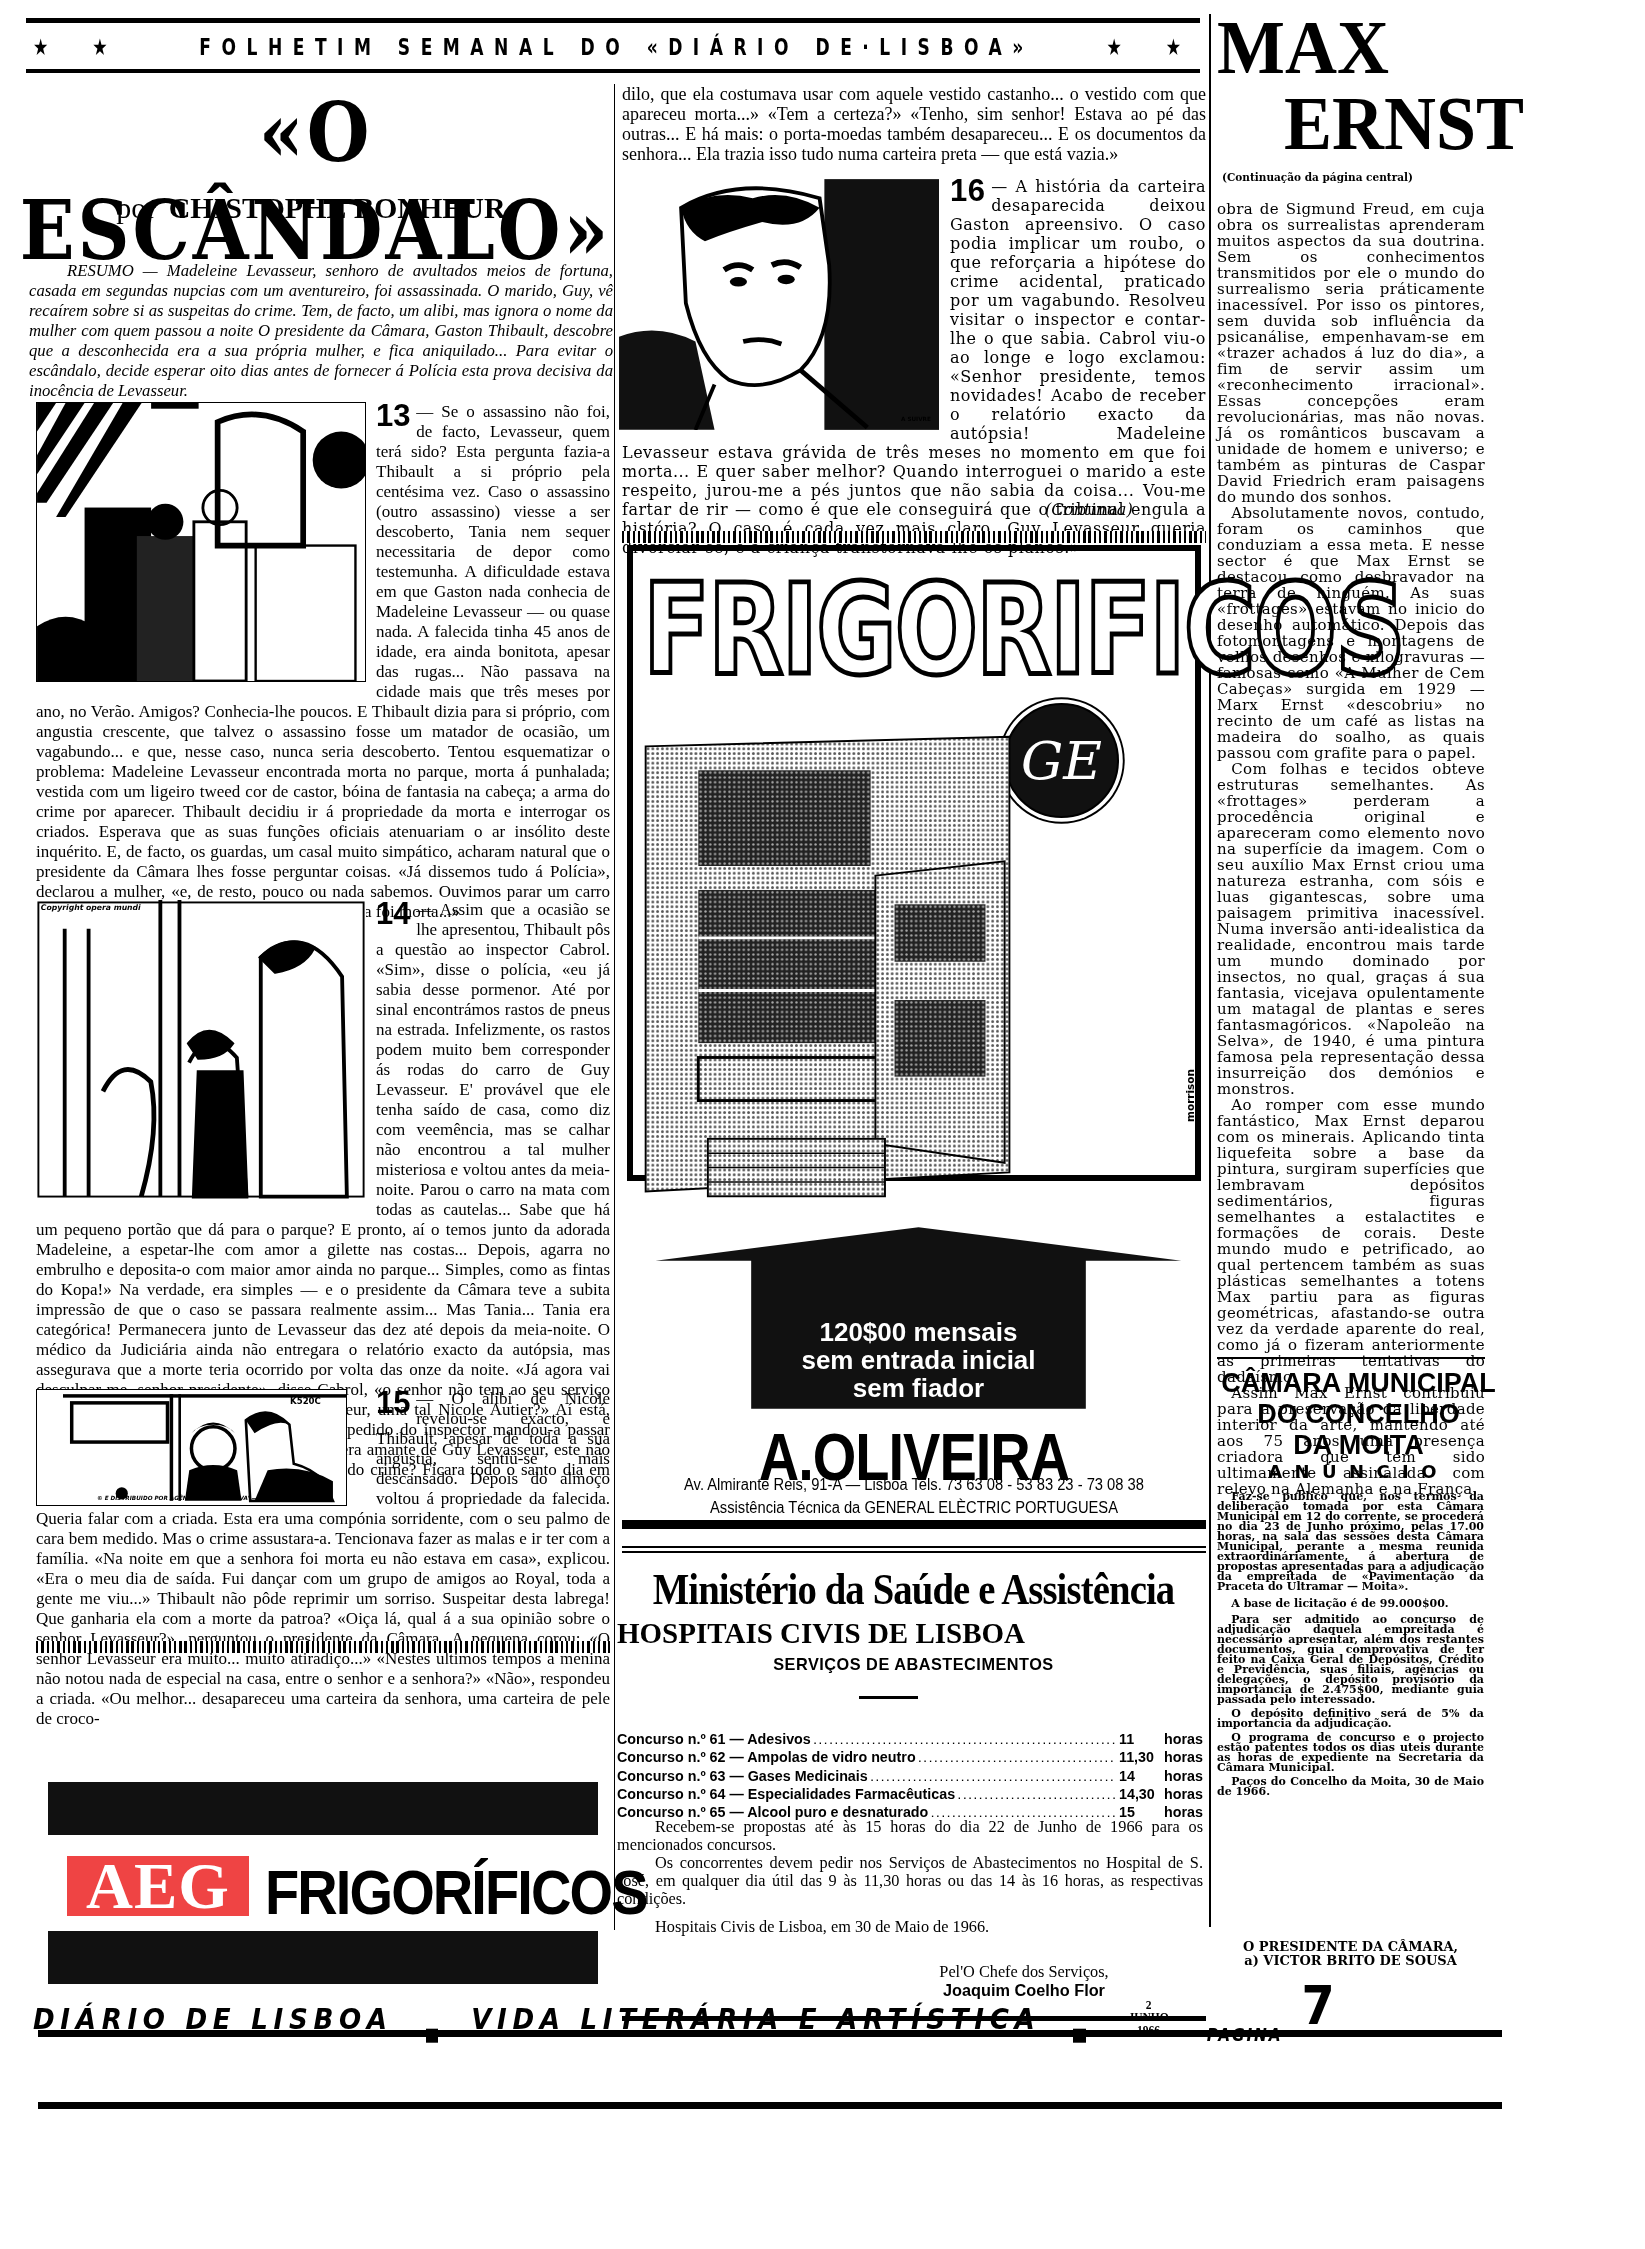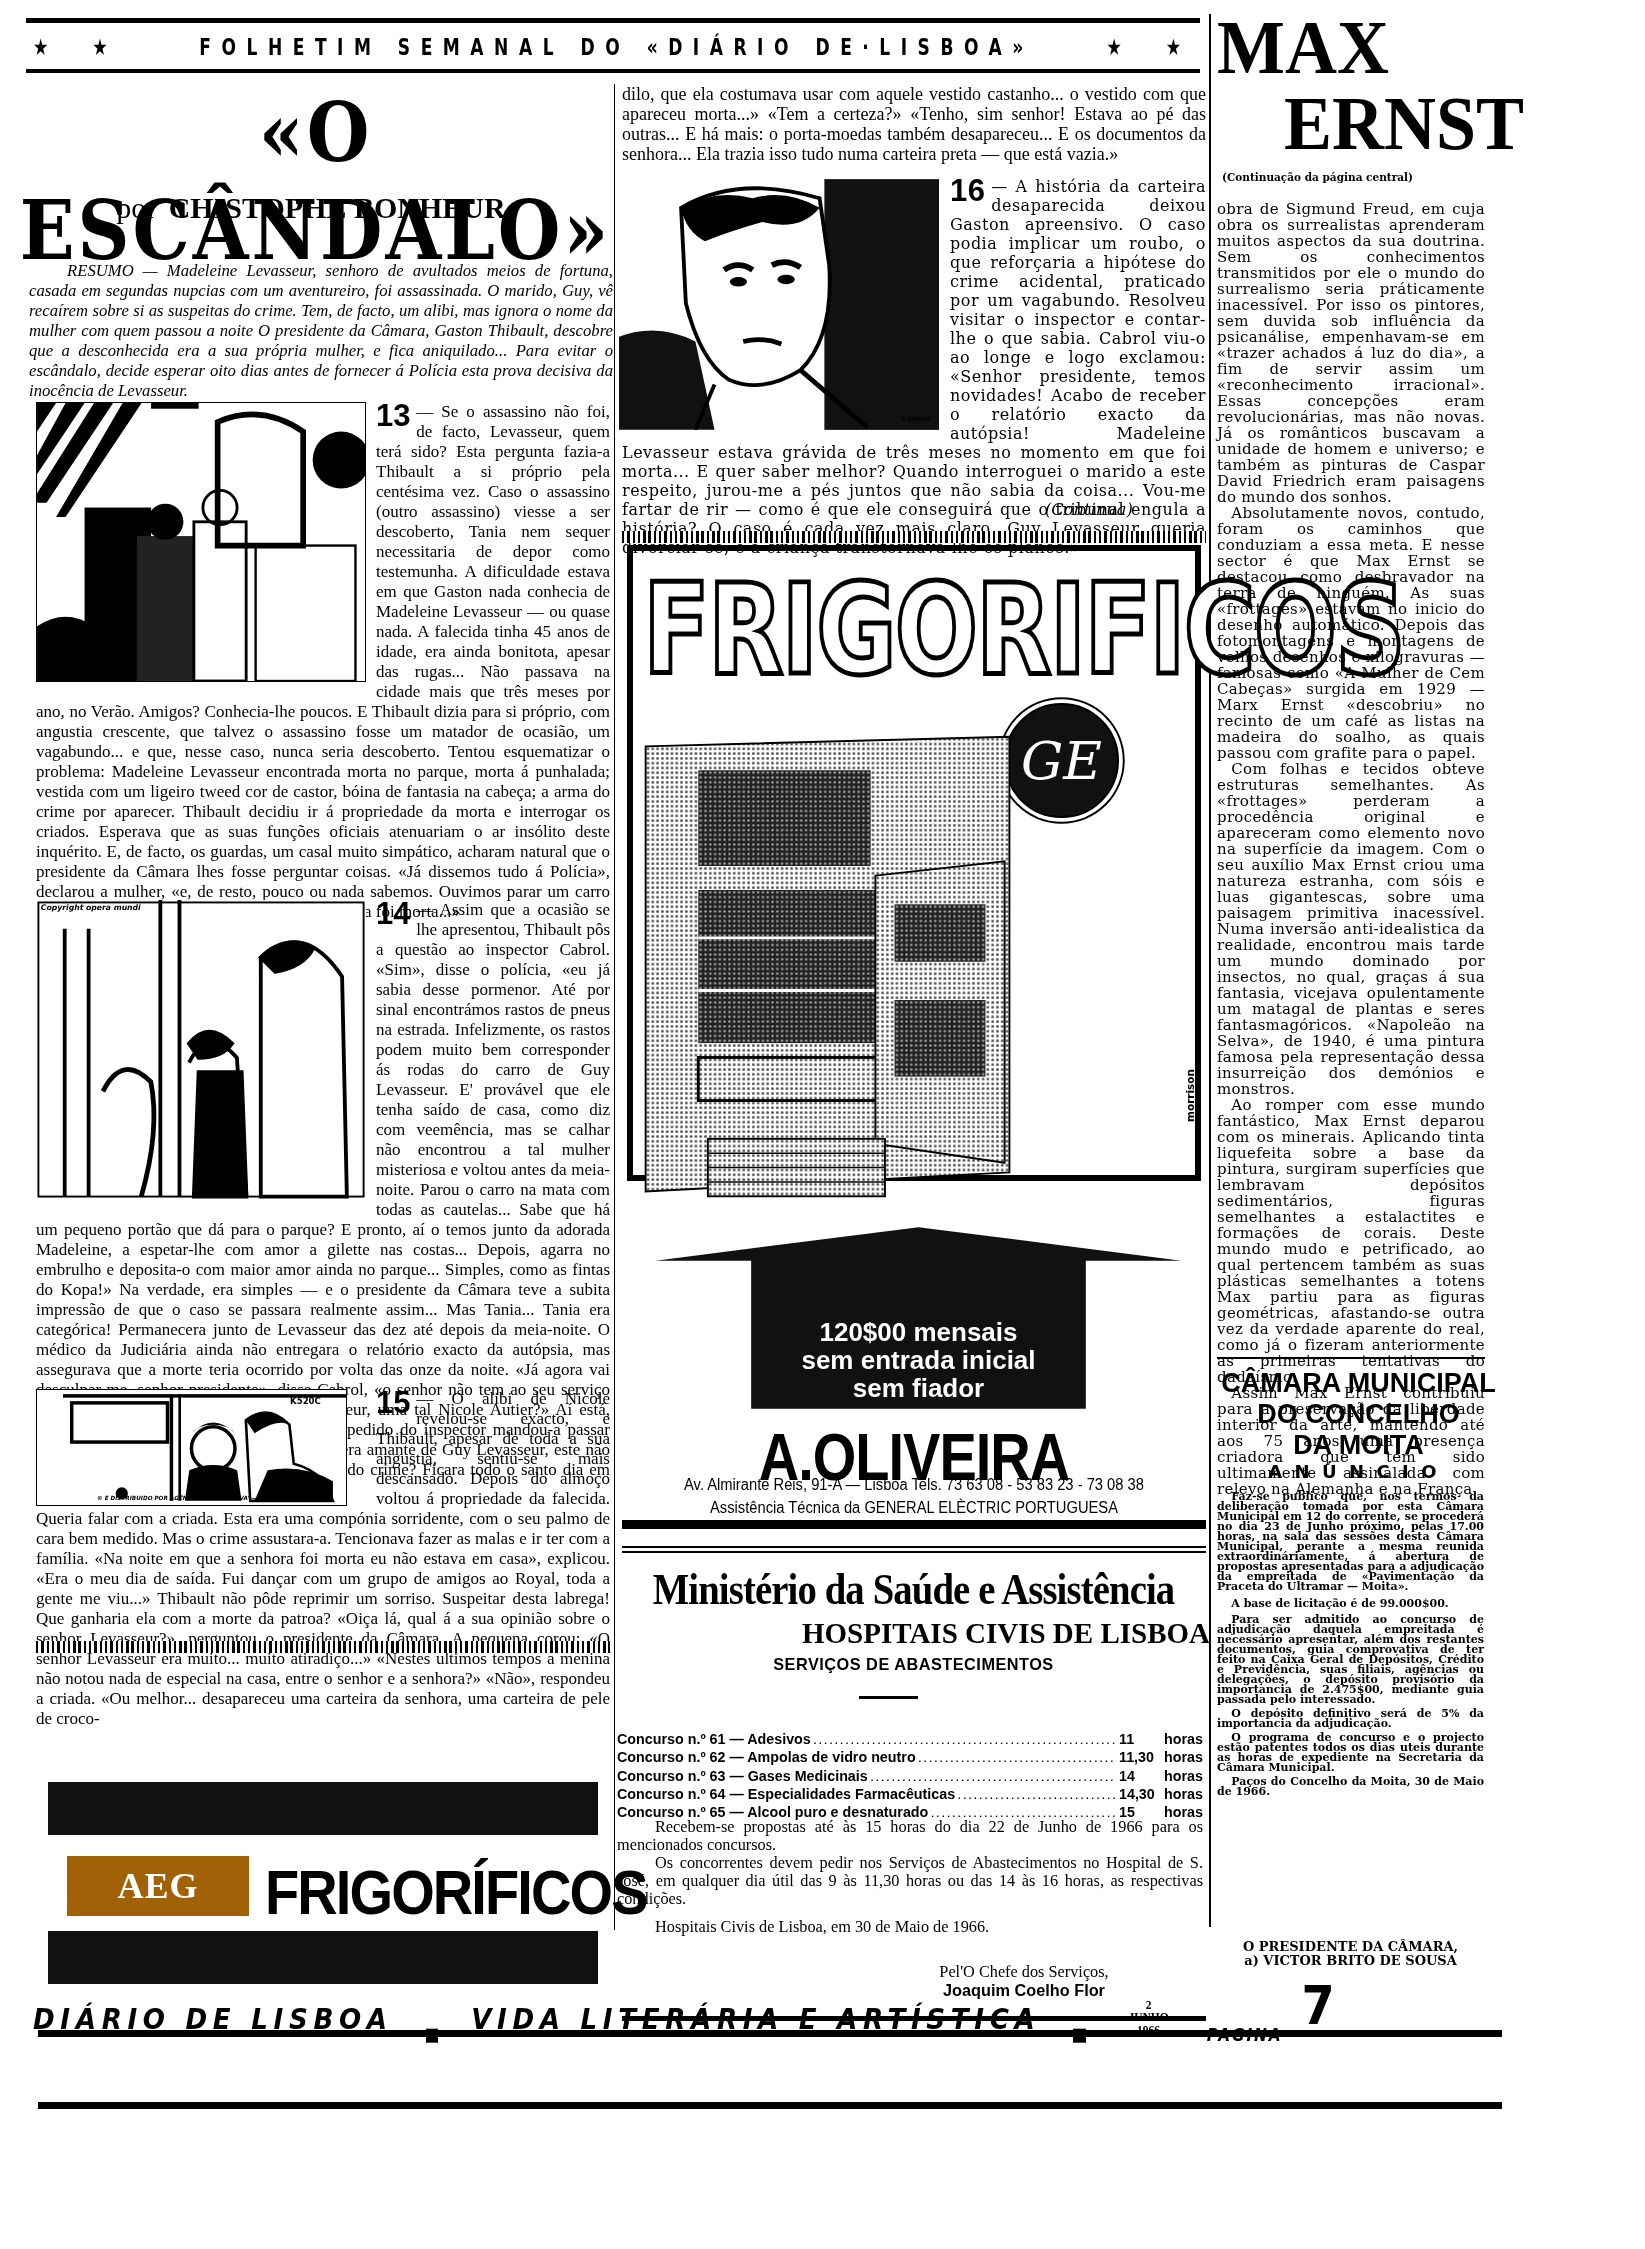--- a/index.html
+++ b/index.html
@@ -25,22 +25,22 @@
   .epnum { font-family: "Liberation Sans", sans-serif; font-weight: bold; font-size: 31px; line-height: 27px; float: left; margin-right: 5.7px; }
 
   .illus { position: absolute; border: 1.4px solid #000; overflow: hidden; background: #fff; }
   .illus svg { width: 100%; height: 100%; display: block; }
   .illus-caption { position: absolute; font-family: "DejaVu Sans", sans-serif; font-style: italic; font-weight: bold; font-size: 8.1px; }
 
   .ticks { position: absolute; height: 11.5px; background: repeating-linear-gradient(90deg, #000 0 2.4px, #fff 2.4px 5.3px); }
 
   
   .aeg-bar { position: absolute; left: 48px; width: 550px; height: 53px; background: #111; }
-  .aeg-box { position: absolute; left: 67px; top: 1856px; width: 182px; height: 60px; background: #a16207; color: #fff;
-    font-family: "Liberation Serif", serif; font-weight: bold; font-size: 36px; display: flex; align-items: center; justify-content: center; letter-spacing: 1px; }
+  .aeg-box { position: absolute; left: 67px; top: 1856px; width: 182px; height: 60px; background: #ef4444; color: #fff;
+    font-family: "Liberation Serif", serif; font-weight: bold; font-size: 65px; display: flex; align-items: center; justify-content: center; letter-spacing: 1px; }
   .aeg-frig { position: absolute; left: 265px; top: 1856px; font-family: "Liberation Sans", sans-serif; font-weight: bold; font-size: 56px; letter-spacing: -1.9px; transform: scaleY(1.12); transform-origin: top left; }
 
   
   .mid-top { left: 622px; top: 84px; width: 584px; font-family: "Liberation Serif", serif; font-size: 18px; line-height: 19px; text-align: justify; transform: scaleY(1.05); transform-origin: top left;}
   .text-bold-serif { font-family: "DejaVu Serif", serif; font-size: 16px; line-height: 19px; text-align: justify; letter-spacing: 0.5px; }
   .continua { font-family: "DejaVu Serif", serif; font-style: italic; font-size: 16.3px; }
 
   
   .ge-frame { position: absolute; left: 627px; top: 670px; width: 574px; height: 526px; border: 6.7px solid #000; }
   .ge-title { position: absolute; left: 643px; top: 679px; width: 545px; text-align: center; font-family: "DejaVu Sans", sans-serif; font-weight: bold; font-size: 98px; letter-spacing: -1.9px;
@@ -49,21 +49,21 @@
     color: #fff; font-family: "DejaVu Serif", serif; font-style: italic; font-size: 53px; display: flex; align-items: center; justify-content: center; }
   .fridge { position: absolute; left: 636px; top: 732px; width: 407px; height: 493px; }
   .morrison { position: absolute; left: 1184px; top: 1122px; font-family: "DejaVu Sans", sans-serif; font-weight: bold; font-size: 10.5px; transform: rotate(-90deg); transform-origin: left top; }
   .arrow-wrap { position: absolute; left: 646px; top: 1227px; width: 545px; height: 182px; }
   .arrow-text { position: absolute; left: 732px; top: 1318px; width: 373px; text-align: center; color: #fff; font-family: "Liberation Sans", sans-serif; font-weight: bold; font-size: 26px; line-height: 28px; }
   .oliveira { position: absolute; left: 622px; top: 1418px; width: 584px; text-align: center; font-family: "Liberation Sans", sans-serif; font-weight: bold; font-size: 56px; letter-spacing: -1px; transform: scaleY(1.2); transform-origin: top center; }
   .oliveira-addr { position: absolute; left: 622px; top: 1473px; width: 584px; text-align: center; font-family: "Liberation Sans", sans-serif; font-size: 16px; line-height: 23px; transform: scaleX(0.92); }
 
   
   .min-title { position: absolute; left: 617px; top: 1564px; width: 593px; text-align: center; font-family: "Liberation Serif", serif; font-weight: bold; font-size: 44px; letter-spacing: -1px; transform: scaleX(0.88); }
-  .min-sub { position: absolute; left: 617px; top: 1617px; width: 593px; text-align: right; font-family: "Liberation Serif", serif; font-weight: bold; font-size: 29px; }
+  .min-sub { position: absolute; left: 617px; top: 1617px; width: 593px; text-align: left; font-family: "Liberation Serif", serif; font-weight: bold; font-size: 29px; }
   .min-sub2 { position: absolute; left: 617px; top: 1655px; width: 593px; text-align: center; font-family: "Liberation Sans", sans-serif; font-weight: bold; font-size: 16.3px; letter-spacing: 0.5px; }
   .concursos { position: absolute; left: 617px; top: 1731px; width: 586px; font-family: "Liberation Sans", sans-serif; font-weight: bold; font-size: 14.3px; line-height: 16.3px; }
   .conc-row { display: flex; white-space: nowrap; }
   .conc-row .lbl { flex: 0 0 auto; }
   .conc-row .dots { flex: 1 1 auto; overflow: hidden; margin: 0 2.9px; }
   .conc-row .dots::after { content: " . . . . . . . . . . . . . . . . . . . . . . . . . . . . . . . . . . . . . . . . . . . . . . . . . . . . . . . . ."; font-size: 9.6px; }
   .conc-row .hr { flex: 0 0 43px; }
   .conc-row .hu { flex: 0 0 41px; text-align: right; }
   .min-body { position: absolute; left: 617px; top: 1818px; width: 586px; font-family: "Liberation Serif", serif; font-size: 16.3px; line-height: 18px; text-align: justify; }
   .min-body p { text-indent: 38px; }

